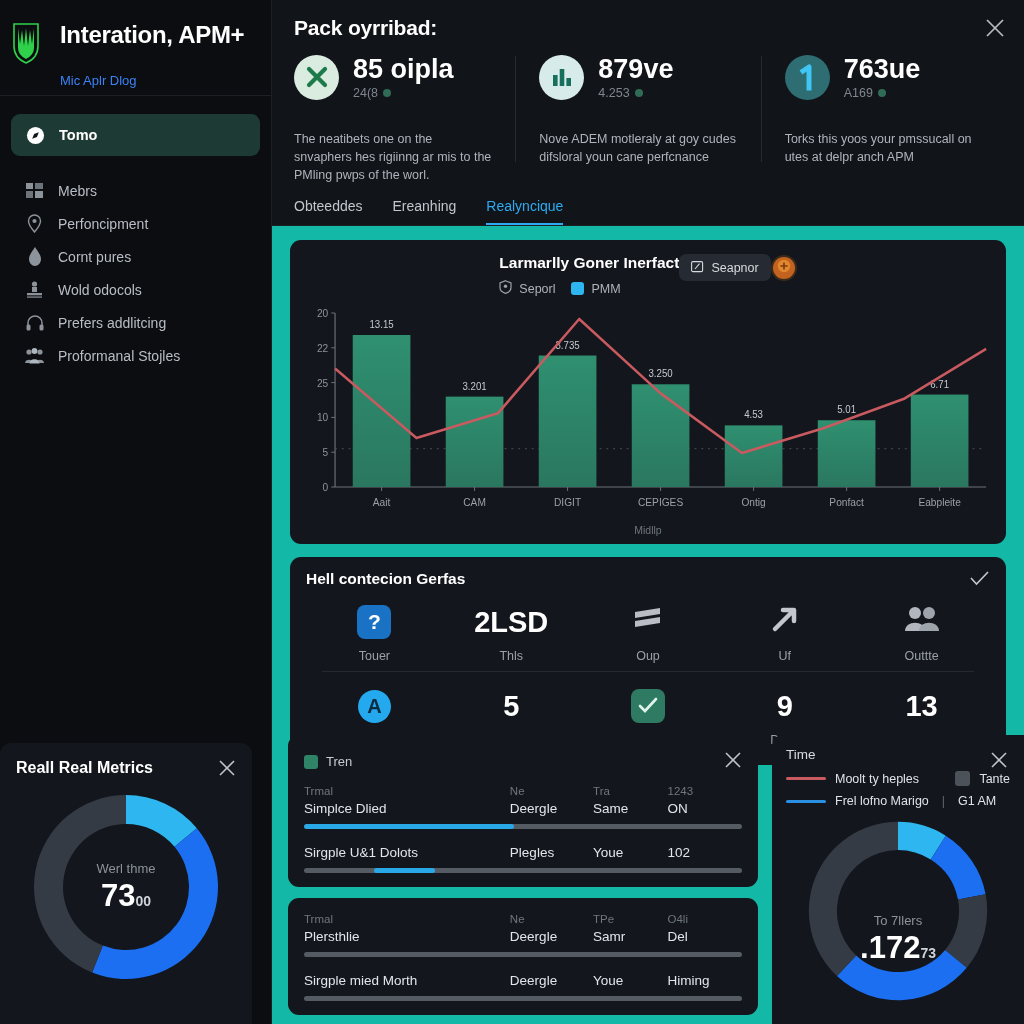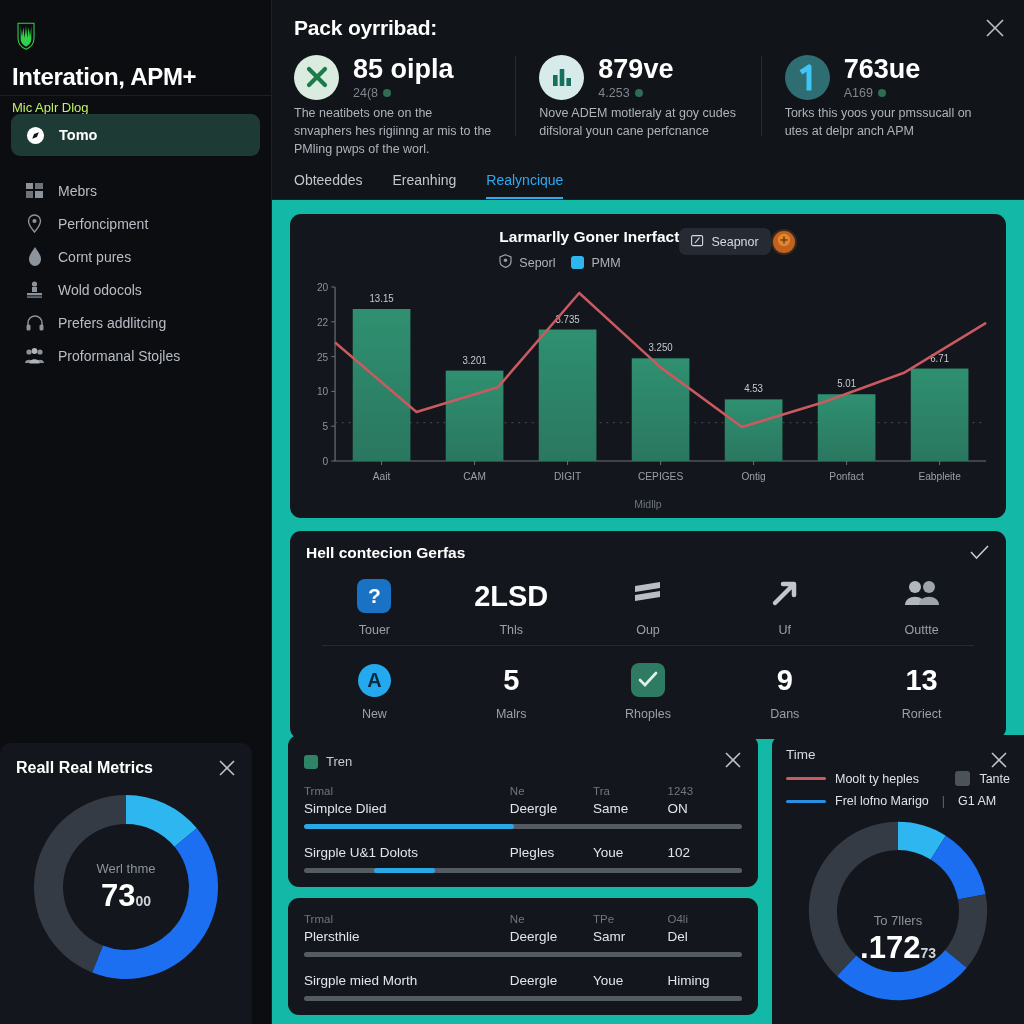--- a/index.html
+++ b/index.html
@@ -15,31 +15,30 @@
   
   .sidebar {
     width: 272px; height: 1024px;
     background: #0b0d10;
     border-right: 1px solid #1b1f26;
     display: flex; flex-direction: column;
     flex: 0 0 272px;
   }
   .brand {
     height: 96px; display: flex; align-items: flex-start;
-    padding: 18px 18px 0 12px; gap: 10px;
+    padding: 18px 18px 0 12px; gap: 20px;
     border-bottom: 1px solid #1b1f26;
-    flex-direction: column;
   }
   .brand-logo { width: 28px; height: 42px; flex: 0 0 28px; margin-top: 4px; }
   .brand-text { padding-top: 2px; }
   .brand-title {
     font-size: 24px; font-weight: bold; color: #ffffff;
     letter-spacing: -0.3px; line-height: 30px; white-space: nowrap;
   }
-  .brand-sub { font-size: 13px; color: #bef264; margin-top: 8px; }
+  .brand-sub { font-size: 13px; color: #3b82f6; margin-top: 23px; }
 
   .nav { padding: 18px 11px 0 11px; }
   .nav-item {
     display: flex; align-items: center; gap: 14px;
     height: 42px; padding: 0 14px; border-radius: 9px;
     color: #c8ccd2; font-size: 14.5px;
   }
   .nav-item.active {
     background: #1e3a35; color: #ffffff; font-weight: bold;
     border: 1px solid #27484200;
@@ -72,21 +71,21 @@
   }
   .kpi-head { display: flex; align-items: center; gap: 14px; }
   .kpi-badge {
     width: 45px; height: 45px; border-radius: 50%;
     display: flex; align-items: center; justify-content: center;
     flex: 0 0 45px;
   }
   .kpi-val { font-size: 27px; font-weight: bold; color: #fff; line-height: 30px; }
   .kpi-sub { font-size: 12.5px; color: #7f868f; margin-top: 2px; display:flex; align-items:center; gap:5px;}
   .dot-sm { width: 8px; height: 8px; border-radius: 50%; background: #2f6b55; display:inline-block;}
-  .kpi-desc { font-size: 12.5px; color: #aeb4bc; line-height: 18px; margin-top: 4px; max-width: 215px; }
+  .kpi-desc { font-size: 12.5px; color: #aeb4bc; line-height: 18px; margin-top: 30px; max-width: 215px; }
 
   .tabs { display: flex; gap: 30px; margin-top: 14px; padding-bottom: 0; }
   .tab { font-size: 14px; color: #c2c7ce; padding-bottom: 9px; border-bottom: 2px solid transparent; }
   .tab.active { color: #2eaaf0; border-bottom-color: #2eaaf0; font-weight: normal;}
 
   .content { padding: 14px 0 0 0; }
   .card {
     background: #13161c; border-radius: 11px; margin: 0 18px 13px 18px;
     position: relative;
   }

